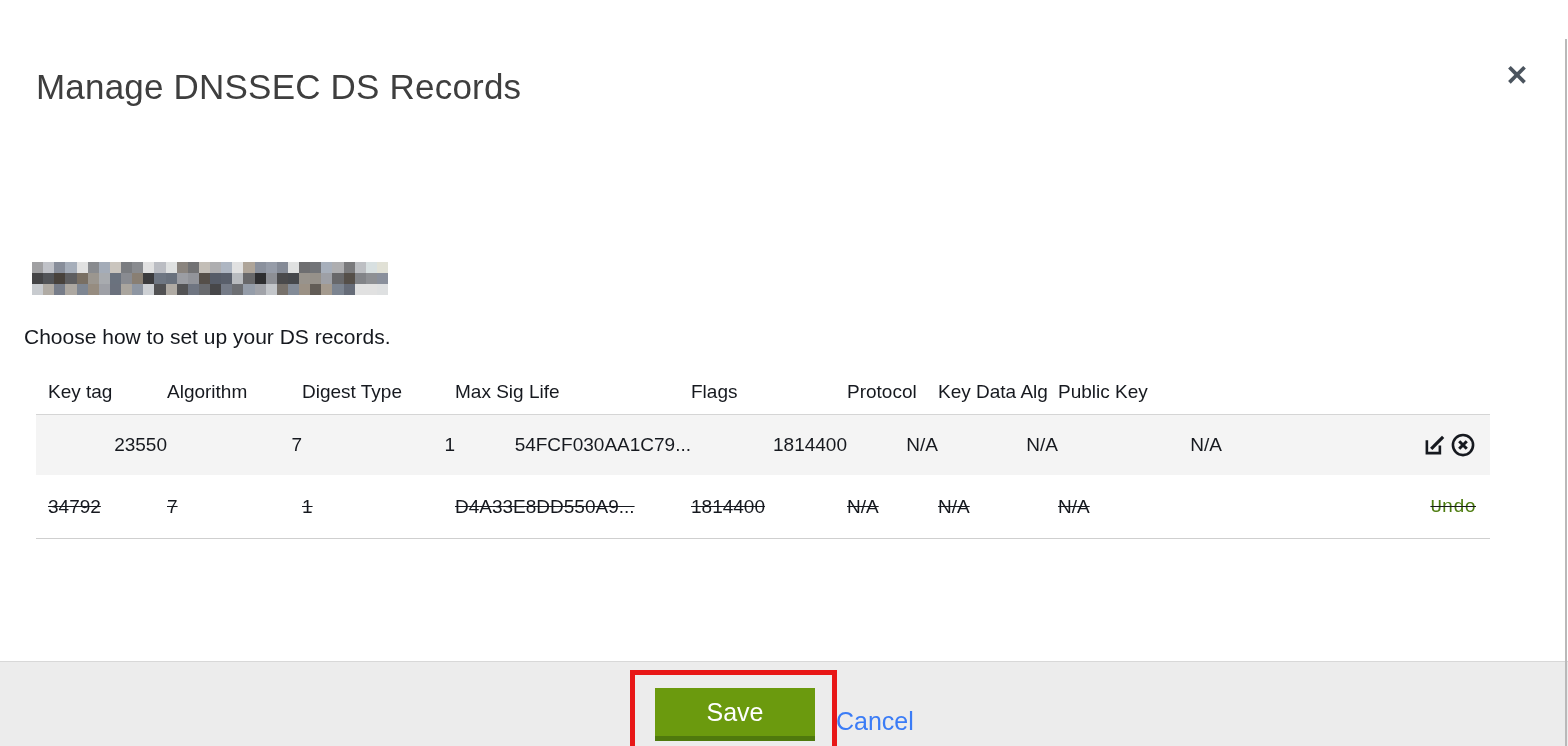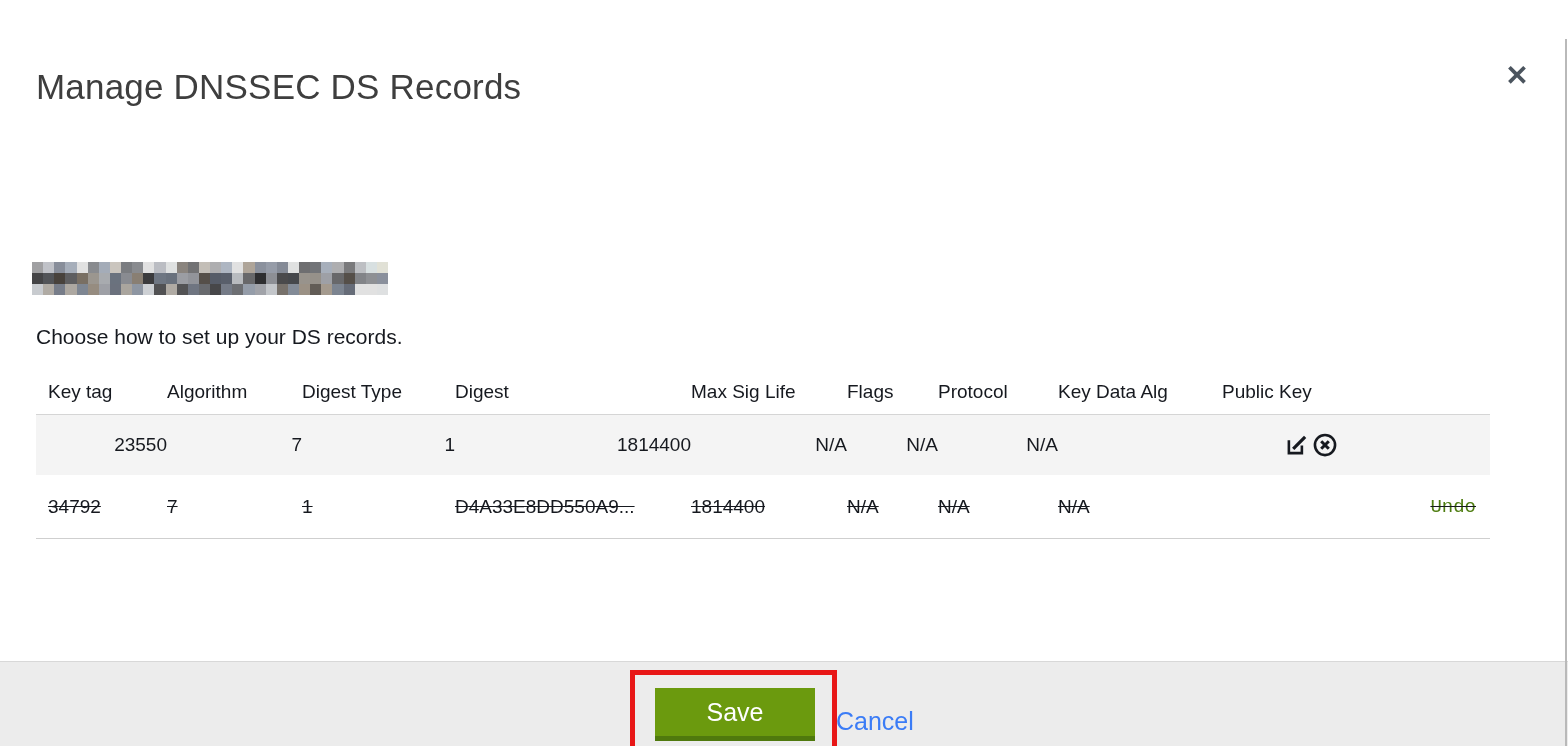--- a/index.html
+++ b/index.html
@@ -30,21 +30,21 @@
   }
 
   .redacted-domain {
     position: absolute; left: 32px; top: 223px;
     width: 356px; height: 33px;
     display: flex; flex-wrap: wrap; overflow: hidden;
   }
   .redacted-domain span { width: 11.125px; height: 11px; display: block; }
 
   .subtitle {
-    position: absolute; left: 36px; top: 286px;
+    position: absolute; left: 24px; top: 286px;
     font-size: 21px; color: #16191f;
   }
 
   
   .ds-table { position: absolute; left: 36px; top: 330px; width: 1454px; font-size: 19px; }
   .trow {
     display: grid;
     grid-template-columns: 119px 135px 153px 236px 156px 91px 120px 164px 130px 1fr;
     align-items: center;
     padding-left: 12px;
@@ -195,33 +195,33 @@
     </div>
 
   <div class="subtitle">Choose how to set up your DS records.</div>
 
   <div class="ds-table">
 
     <div class="trow thead">
       <span class="cell">Key tag</span>
       <span class="cell">Algorithm</span>
       <span class="cell">Digest Type</span>
-      <span class="cell">Digest</span>
       <span class="cell">Max Sig Life</span>
       <span class="cell">Flags</span>
       <span class="cell">Protocol</span>
       <span class="cell">Key Data Alg</span>
       <span class="cell">Public Key</span>
       <span class="cell"></span>
     </div>
 
     <div class="trow row-1">
       <span class="cell">23550</span>
       <span class="cell">7</span>
       <span class="cell">1</span>
+      <span class="cell">54FCF030AA1C79...</span>
       <span class="cell">1814400</span>
       <span class="cell">N/A</span>
       <span class="cell">N/A</span>
       <span class="cell">N/A</span>
       <span class="cell"></span>
       <span class="cell cell-actions">
         <button class="icon-btn" title="Edit">
           <svg width="26" height="26" viewBox="0 0 24 24" fill="none" stroke="currentColor" stroke-width="2.4">
             <path d="M4.5 7.5 V19.5 H16.5 V12.5"></path>
             <path d="M8.5 15.5 L19.5 4.5" stroke-width="3"></path>

